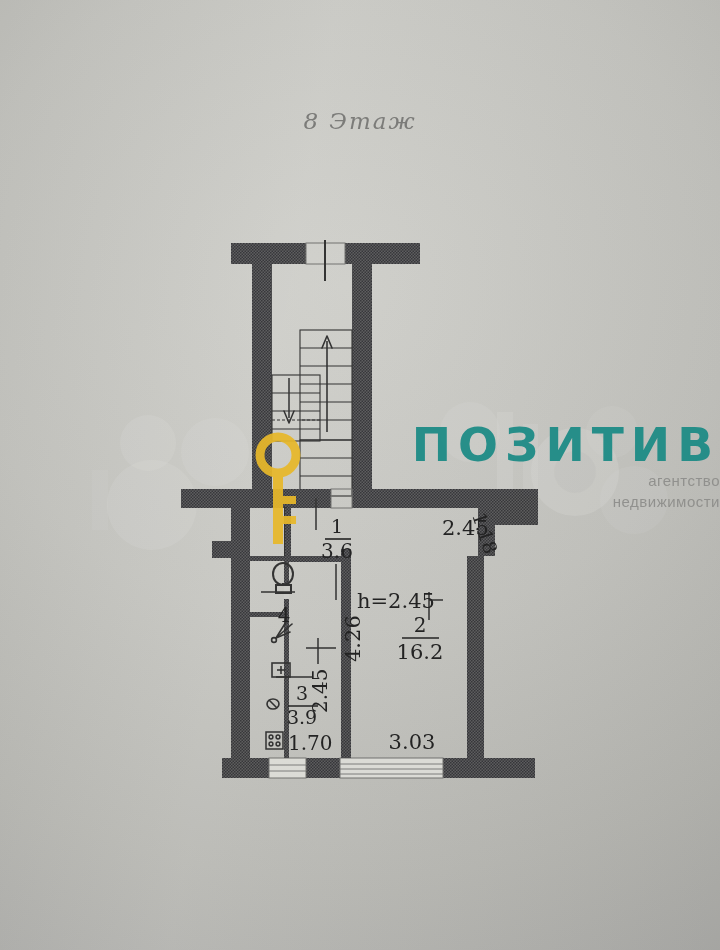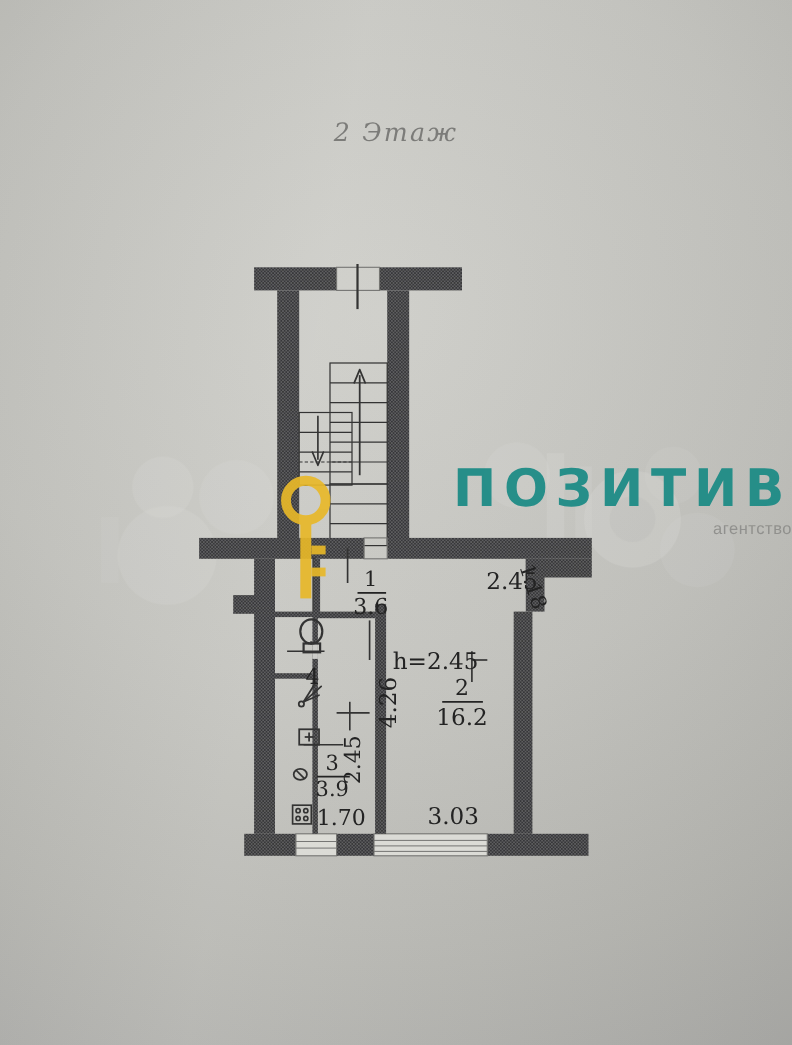--- a/index.html
+++ b/index.html
@@ -263,29 +263,30 @@
 
       <text x="442" y="535" font-size="21">2.45</text>
       <text x="472" y="515" font-size="19" transform="rotate(72 472 515)">1.18</text>
       <text x="360" y="662" font-size="21" transform="rotate(-90 360 662)">4.26</text>
       <text x="412" y="749" font-size="21" text-anchor="middle">3.03</text>
       <text x="327" y="713" font-size="20" transform="rotate(-90 327 713)">2.45</text>
       <text x="288" y="750" font-size="20">1.70</text>
     </g>
   </svg>
 
-  <div id="title">2 Этаж</div>
+  <div id="title">8 Этаж</div>
 
   <svg id="keyicon" viewBox="0 0 46 116" xmlns="http://www.w3.org/2000/svg">
     <g fill="#e8b829" opacity="0.92">
       <circle cx="23" cy="25" r="18" fill="none" stroke="#e8b829" stroke-width="9"></circle>
       <rect x="18" y="40" width="10" height="74"></rect>
       <rect x="28" y="66" width="13" height="8"></rect>
       <rect x="28" y="86" width="13" height="8"></rect>
     </g>
   </svg>
 
   <div id="brand">
     <div class="word">ПОЗИТИВ</div>
     <div class="sub">агентство</div>
+    <div class="sub">недвижимости</div>
   </div>
 
 </div>
 
 </body></html>

